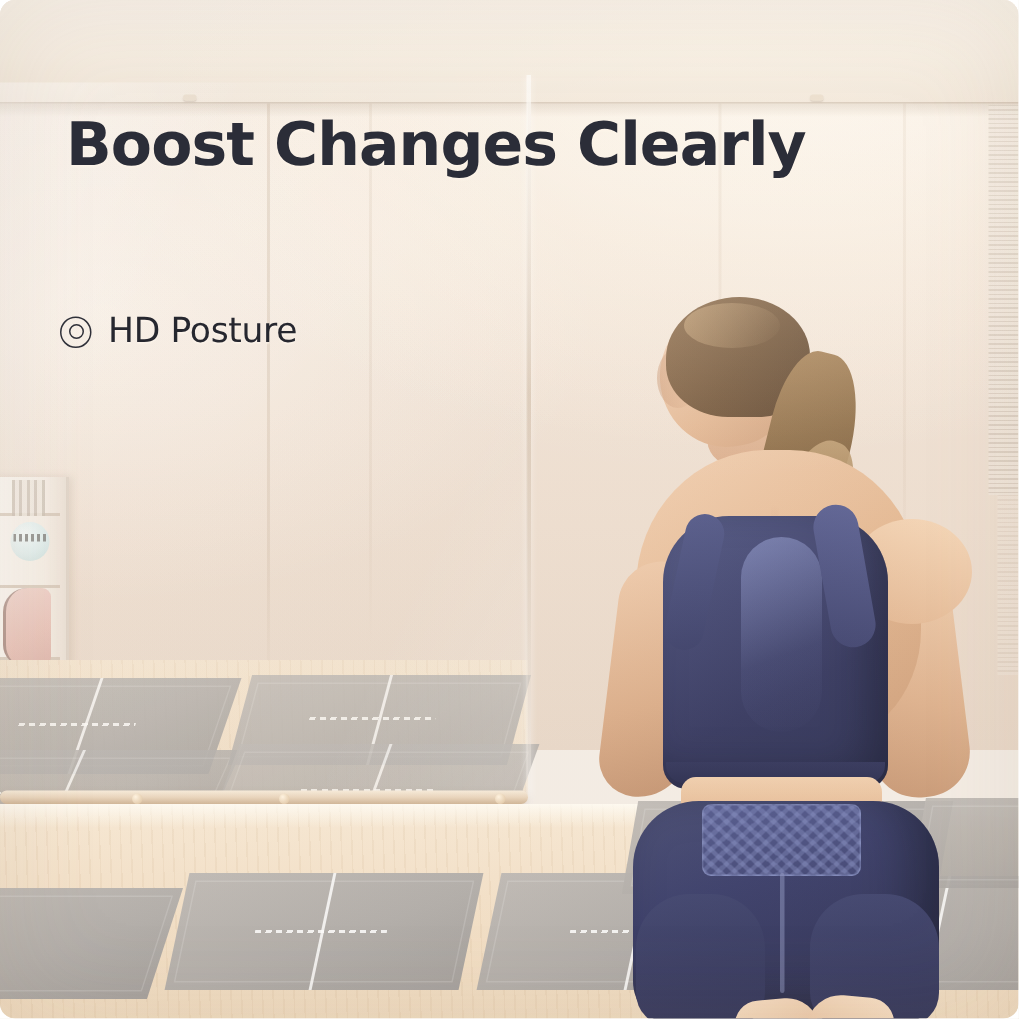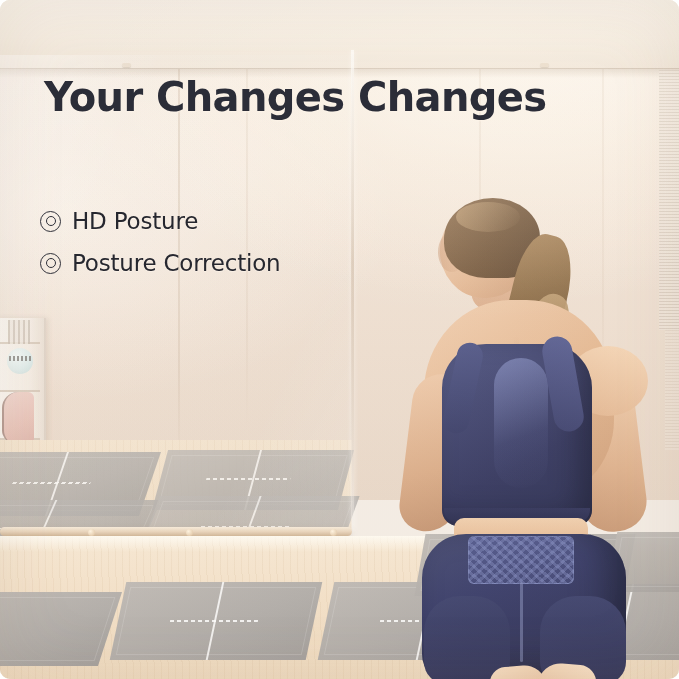--- a/index.html
+++ b/index.html
@@ -364,31 +364,25 @@
       <div class="w-footR"></div>
 
     </div>
 
     <div class="photo-grade"></div>
     <div class="vignette"></div>
   </div>
 
 
   <div class="headline">
-    <span class="l2">Your Changes Changes</span>
+    <span class="l2">Boost Changes Clearly</span>
   </div>
 
   <div class="bullets">
     <div class="bullet">
       <span class="bullet-mark">
           <i></i>
         </span>
       <span class="bullet-text">HD Posture</span>
     </div>
-    <div class="bullet">
-      <span class="bullet-mark">
-          <i></i>
-        </span>
-      <span class="bullet-text">Posture Correction</span>
-    </div>
   </div>
 
 </div>
 
 </body></html>

